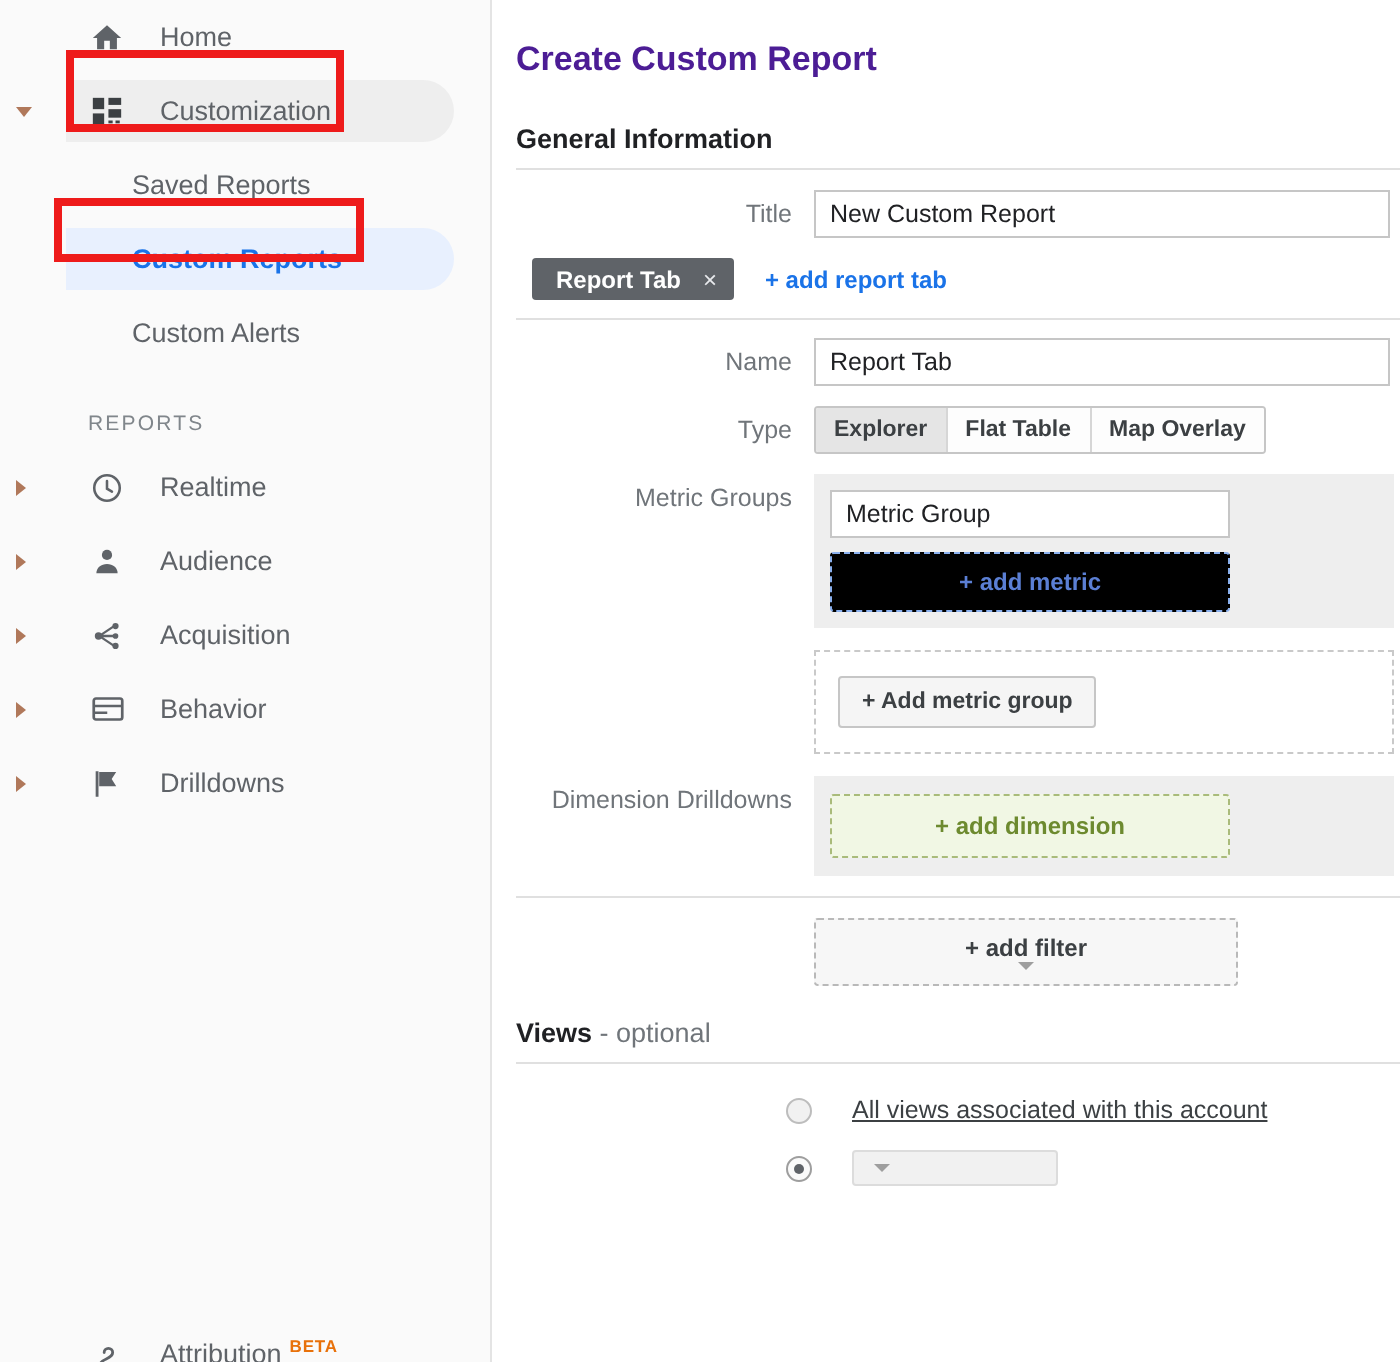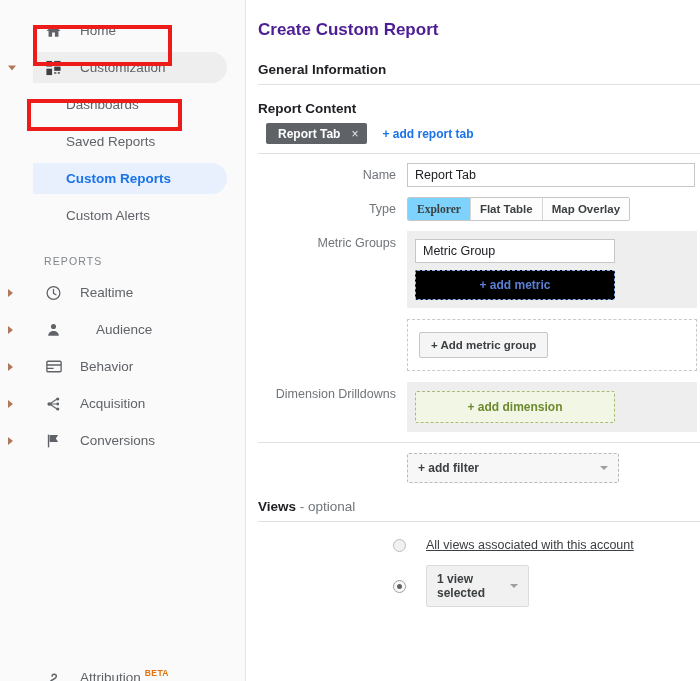--- a/index.html
+++ b/index.html
@@ -174,21 +174,21 @@
     font-size: 11.5px;
     font-weight: bold;
     color: #3c4043;
     background: #fdfdfd;
     padding: 5px 9px;
     border-right: 1px solid #d6d6d6;
     cursor: pointer;
     white-space: nowrap;
   }
   .seg:last-child { border-right: none; }
-  .seg.active { background: #7dd3fc; font-family: Liberation Serif, serif; }
+  .seg.active { background: #e5e5e5; }
 
   
   .group-panel {
     background: #eeeeee;
     padding: 8px;
     width: 290px;
   }
   .metric-name-input { width: 200px; display: block; margin-bottom: 7px; }
   .add-metric-btn {
     display: block;
@@ -245,20 +245,21 @@
     border: 1px dashed #b9b9b9;
     border-radius: 2px;
     color: #3c4043;
     font-size: 12px;
     font-weight: bold;
     padding: 7px 10px;
     display: flex;
     align-items: center;
     justify-content: space-between;
     cursor: pointer;
+    flex-direction: column;
   }
   .caret-down {
     width: 0; height: 0;
     border-left: 4px solid transparent;
     border-right: 4px solid transparent;
     border-top: 4px solid #9e9e9e;
   }
   .radio-row { display: flex; align-items: center; margin-bottom: 13px; }
   .radio {
     width: 13px; height: 13px;
@@ -304,21 +305,21 @@
     z-index: 50;
   }
 </style>
 </head>
 <body>
 
 <div id="app">
 
   <div id="sidebar">
 
-    <div class="nav-row" style="margin-top:12px;">
+    <div class="nav-row" style="margin-top:0;">
       <span class="nav-pill"></span>
       <span class="ico">
         <svg width="17" height="17" viewBox="0 0 24 24" fill="#5f6368">
             <path d="M10 20v-6h4v6h5v-8h3L12 3 2 12h3v8z"></path>
           </svg>
       </span>
       <span class="lbl">Home</span>
     </div>
 
     <div class="nav-row pill-gray">
@@ -330,24 +331,20 @@
             <rect x="13" y="2" width="9" height="5"></rect>
           <rect x="2" y="13" width="8" height="9"></rect>
             <rect x="13" y="10" width="9" height="6"></rect>
           <rect x="13" y="18" width="3" height="2"></rect>
             <rect x="18" y="18" width="3" height="2"></rect>
         </svg>
       </span>
       <span class="lbl">Customization</span>
     </div>
 
-    <div class="nav-row sub">
-      <span class="nav-pill"></span>
-      <span class="lbl">Dashboards</span>
-    </div>
 
     <div class="nav-row sub">
       <span class="nav-pill"></span>
       <span class="lbl">Saved Reports</span>
     </div>
 
     <div class="nav-row sub pill-blue">
       <span class="nav-pill"></span>
       <span class="lbl">Custom Reports</span>
     </div>
@@ -366,42 +363,30 @@
       <span class="caret"></span>
       <span class="ico">
         <svg width="17" height="17" viewBox="0 0 24 24" fill="none" stroke="#5f6368" stroke-width="1.8">
           <circle cx="12" cy="12" r="9"></circle>
             <path d="M12 7v5.5l3.5 2" stroke-linecap="round"></path>
         </svg>
       </span>
       <span class="lbl">Realtime</span>
     </div>
 
-    <div class="nav-row" style="height:37px;padding-left:16px;">
+    <div class="nav-row" style="height:37px;">
       <span class="nav-pill"></span>
       <span class="caret"></span>
       <span class="ico">
         <svg width="17" height="17" viewBox="0 0 24 24" fill="#5f6368">
           <circle cx="12" cy="7" r="3.6"></circle>
             <path d="M4.5 20c0-4.1 3.4-6.6 7.5-6.6s7.5 2.5 7.5 6.6z"></path>
         </svg>
       </span>
       <span class="lbl">Audience</span>
-    </div>
-
-    <div class="nav-row" style="height:37px;">
-      <span class="nav-pill"></span>
-      <span class="caret"></span>
-      <span class="ico">
-        <svg width="18" height="18" viewBox="0 0 24 24" fill="none" stroke="#5f6368" stroke-width="1.8">
-          <rect x="2.5" y="5" width="19" height="14" rx="1.5"></rect>
-            <path d="M2.5 10h19M2.5 14.5h9"></path>
-        </svg>
-      </span>
-      <span class="lbl">Behavior</span>
     </div>
 
     <div class="nav-row" style="height:37px;">
       <span class="nav-pill"></span>
       <span class="caret"></span>
       <span class="ico">
         <svg width="17" height="17" viewBox="0 0 24 24" fill="#5f6368" stroke="#5f6368" stroke-width="1.6">
           <path d="M7 12h10M8 11 17 5M8 13l9 6" fill="none" stroke-linecap="round"></path>
           <circle cx="6" cy="12" r="2.6" stroke="none"></circle>
             <circle cx="18" cy="5" r="2.2" stroke="none"></circle>
@@ -409,26 +394,38 @@
             <circle cx="18" cy="19" r="2.2" stroke="none"></circle>
         </svg>
       </span>
       <span class="lbl">Acquisition</span>
     </div>
 
     <div class="nav-row" style="height:37px;">
       <span class="nav-pill"></span>
       <span class="caret"></span>
       <span class="ico">
+        <svg width="18" height="18" viewBox="0 0 24 24" fill="none" stroke="#5f6368" stroke-width="1.8">
+          <rect x="2.5" y="5" width="19" height="14" rx="1.5"></rect>
+            <path d="M2.5 10h19M2.5 14.5h9"></path>
+        </svg>
+      </span>
+      <span class="lbl">Behavior</span>
+    </div>
+
+    <div class="nav-row" style="height:37px;">
+      <span class="nav-pill"></span>
+      <span class="caret"></span>
+      <span class="ico">
         <svg width="17" height="17" viewBox="0 0 24 24" fill="#5f6368">
           <rect x="4" y="3" width="2" height="18"></rect>
             <path d="M6.5 3.5h12l-3.2 5 3.2 5h-12z"></path>
         </svg>
       </span>
-      <span class="lbl">Conversions</span>
+      <span class="lbl">Drilldowns</span>
     </div>
 
     <div class="nav-row" style="position:absolute;left:0;right:0;top:658px;height:37px;">
       <span class="nav-pill"></span>
       <span class="ico">
         <svg width="17" height="17" viewBox="0 0 24 24" fill="none" stroke="#5f6368" stroke-width="2" stroke-linecap="round">
           <path d="M7 20c0-5 9-4 9-9a3 3 0 1 0-6 0"></path>
             <circle cx="7" cy="20" r="0.6" fill="#5f6368"></circle>
         </svg>
       </span>
@@ -439,22 +436,25 @@
 
   </div>
 
   <div id="main">
 
     <div class="page-title">Create Custom Report</div>
 
     <div class="sec-head">General Information</div>
     <div class="rule"></div>
 
-
-    <div class="sec-head" style="margin-top:16px;">Report Content</div>
+    <div class="field-row">
+      <div class="field-label">Title</div>
+      <input class="text-input" id="title-input" value="New Custom Report" style="">
+    </div>
+
 
     <div class="tabstrip" style="margin-left:8px;">
       <div class="tab-chip">
         <span>Report Tab</span>
         <span class="x">×</span>
       </div>
       <div class="add-tab-link">+ add report tab</div>
     </div>
     <div class="rule" style="margin-bottom:9px;"></div>
 
@@ -506,21 +506,20 @@
     </div>
     <div class="rule" style="margin-bottom:16px;"></div>
 
     <div class="radio-row">
       <span class="radio"></span>
       <span class="radio-label">All views associated with this account</span>
     </div>
     <div class="radio-row">
       <span class="radio on"></span>
       <span class="view-select">
-        <span>1 view selected</span>
         <span class="caret-down"></span>
       </span>
     </div>
 
   </div>
 
   <div class="annot" id="annot-0" style="left: 33px; top: 25px; width: 139px; height: 41px; border-color: rgb(238, 27, 27);"></div>
   <div class="annot" id="annot-1" style="left: 27px; top: 99px; width: 155px; height: 32px; border-color: rgb(238, 27, 27);"></div>
 
 </div>

